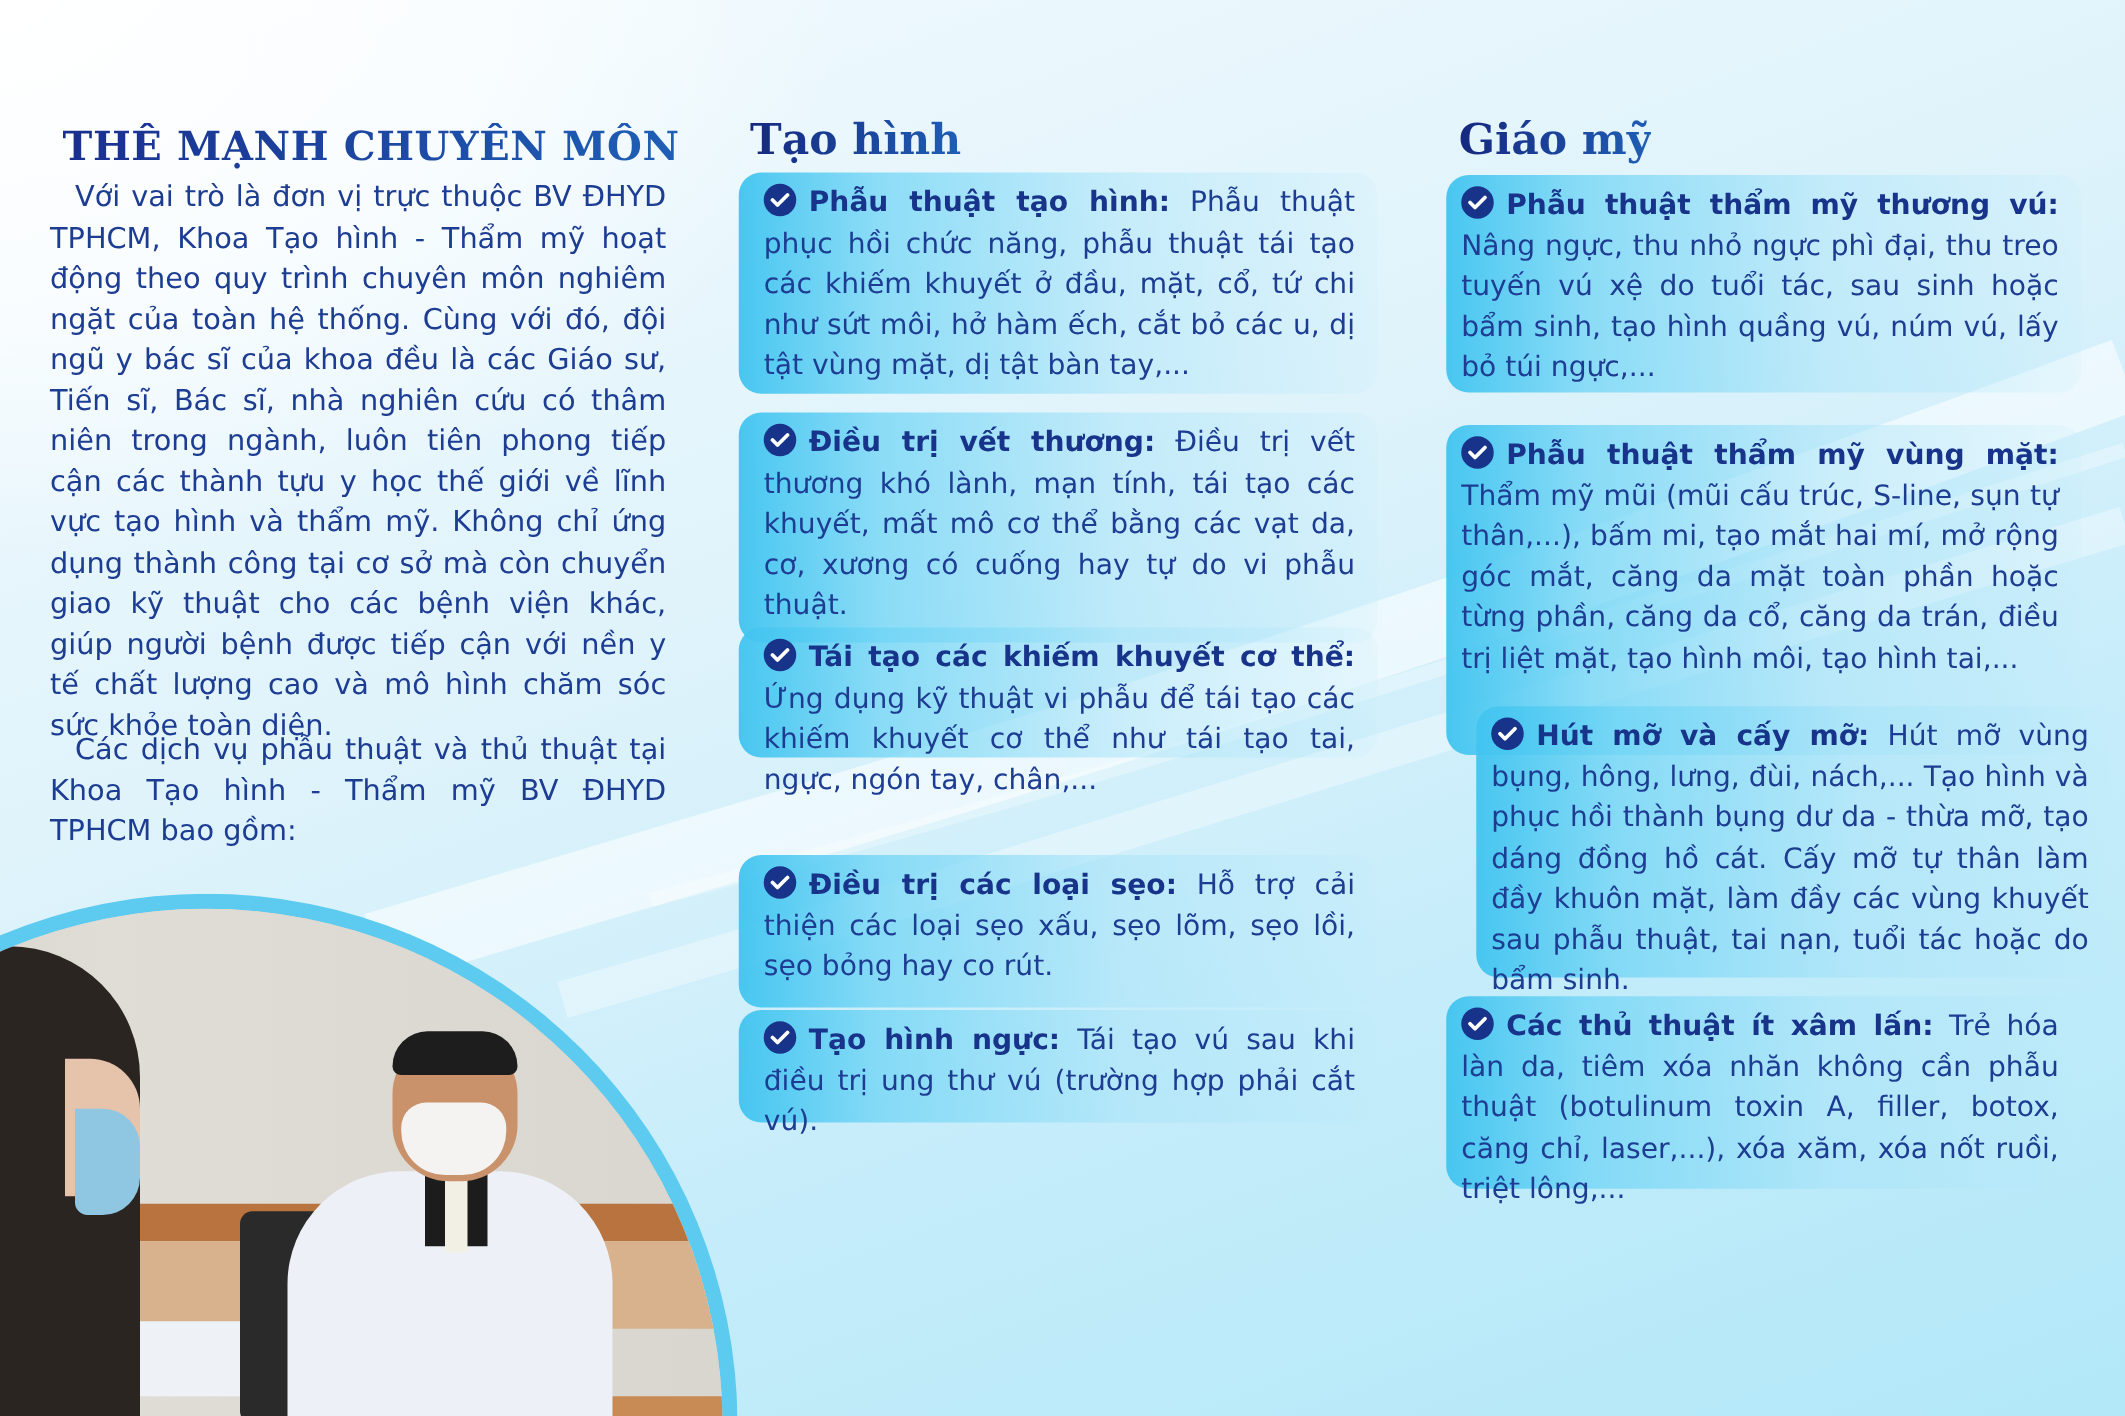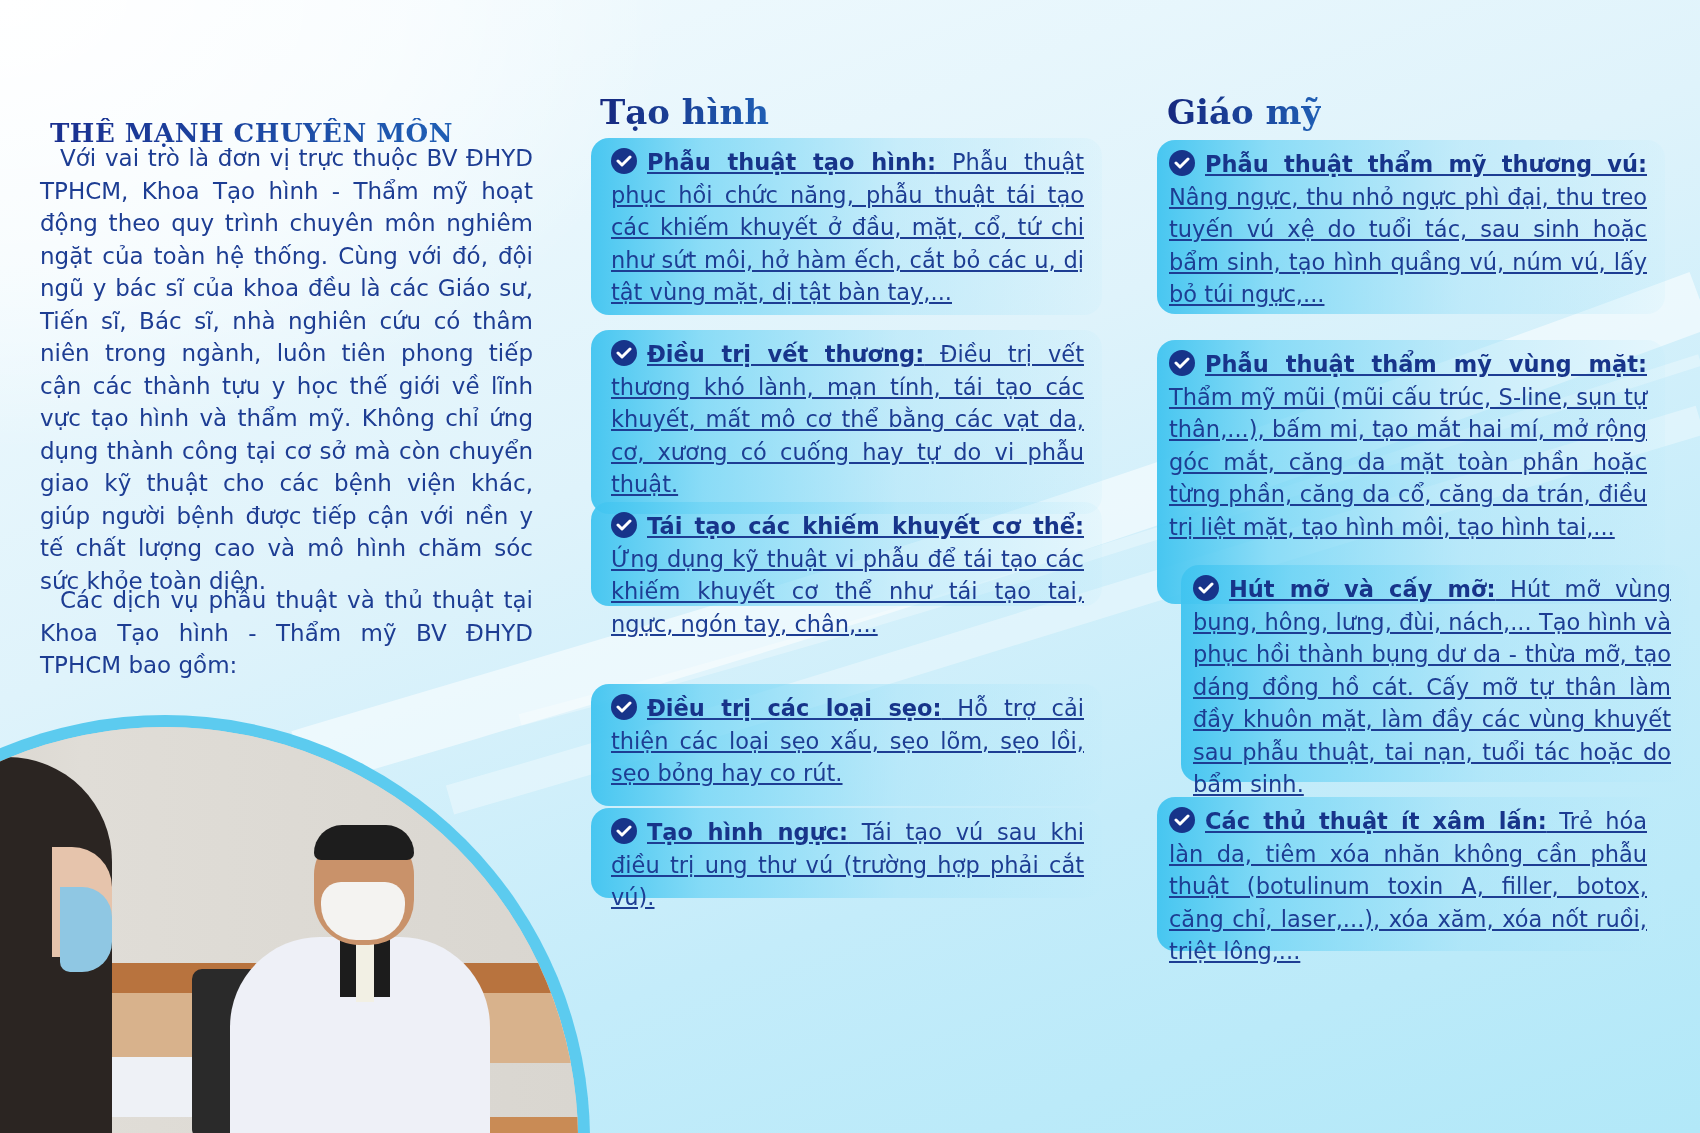--- a/index.html
+++ b/index.html
@@ -10,24 +10,24 @@
     color: #173a8c;
     background:
       radial-gradient(ellipse 900px 600px at 0px 0px, #ffffff 0%, rgba(255,255,255,0.6) 45%, rgba(255,255,255,0) 75%),
       linear-gradient(160deg, #f4fbfe 0%, #dff3fb 40%, #c4ecfa 70%, #b2e8f8 100%);
   }
   .wave {
     position: absolute; pointer-events: none;
   }
   .heading-main {
     position: absolute; left: 50px; top: 98px;
-    font-family: "DejaVu Serif", serif; font-size: 26px; font-weight: bold;
+    font-family: "DejaVu Serif", serif; font-size: 32px; font-weight: bold;
     color: #1b3b96; letter-spacing: 0.5px;
     background: linear-gradient(90deg, #1a2f8f 0%, #1f5fb5 100%);
-    -webkit-background-clip: text; background-clip: text; color: transparent; margin-top: 20px;
+    -webkit-background-clip: text; background-clip: text; color: transparent;
   }
   .intro {
     position: absolute; left: 40px; width: 493px;
     font-size: 23px; line-height: 32.5px; text-align: justify;
     color: #1d3d93;
   }
   .intro p { text-indent: 20px; }
   #intro-p1 { top: 142px; }
   #intro-p2 { top: 584px; }
 
@@ -37,21 +37,21 @@
     background: linear-gradient(90deg, #16287f 0%, #1f5fb5 100%);
     -webkit-background-clip: text; background-clip: text; color: transparent;
   }
   #title-tao-hinh { left: 600px; }
   #title-tham-my { left: 1167px; }
 
   .card {
     position: absolute; border-radius: 18px;
     background: linear-gradient(90deg, rgba(64,196,240,0.95) 0%, rgba(110,212,245,0.75) 22%, rgba(160,225,248,0.45) 60%, rgba(190,235,250,0.15) 100%);
     padding: 8px 18px 0 20px;
-    font-size: 22.5px; line-height: 32.5px; text-align: justify; color: #1d3d93; text-decoration: underline;
+    font-size: 22.5px; line-height: 32.5px; text-align: justify; color: #1d3d93;
   }
   .card .check {
     display: inline-block; width: 26px; height: 26px; border-radius: 50%;
     background: #17348a; vertical-align: -4px; margin-right: 10px; position: relative;
   }
   .card .check svg { position: absolute; left: 5px; top: 6px; }
   .card .label { font-weight: bold; color: #17348a; }
 
   .col-mid .card { left: 591px; width: 511px; }
   .col-right .card { left: 1157px; width: 508px; padding-left: 12px; }

